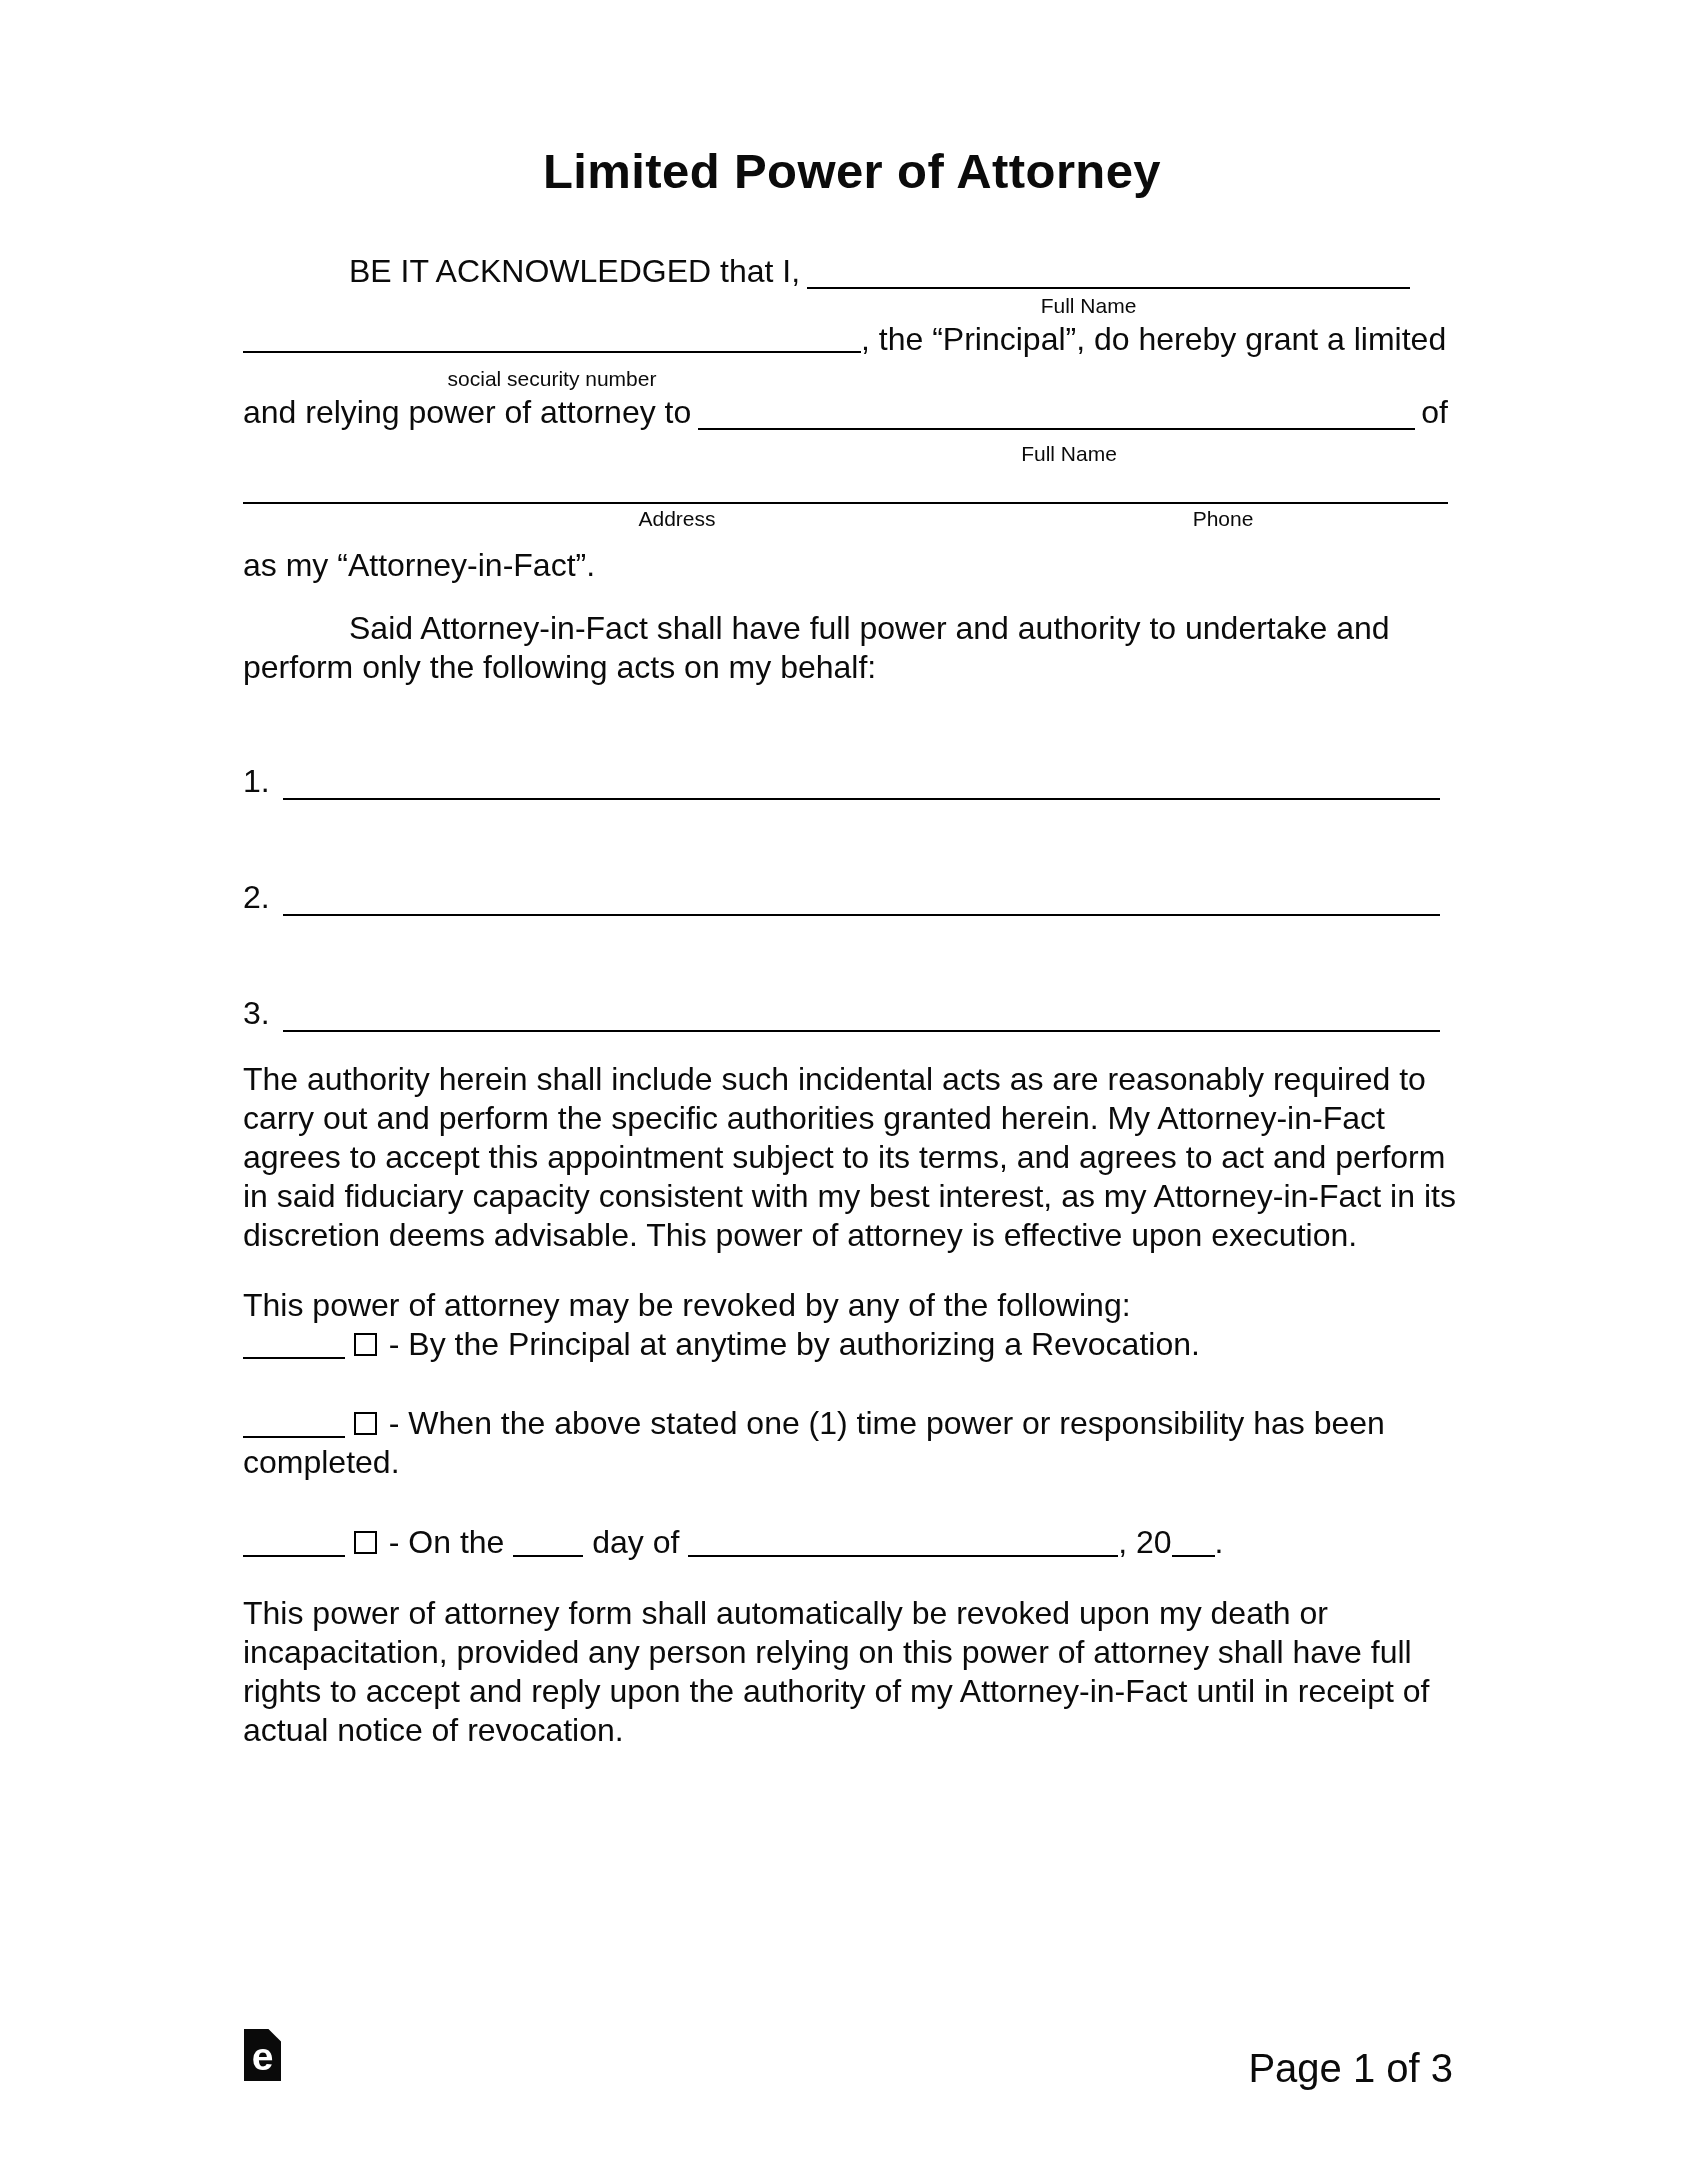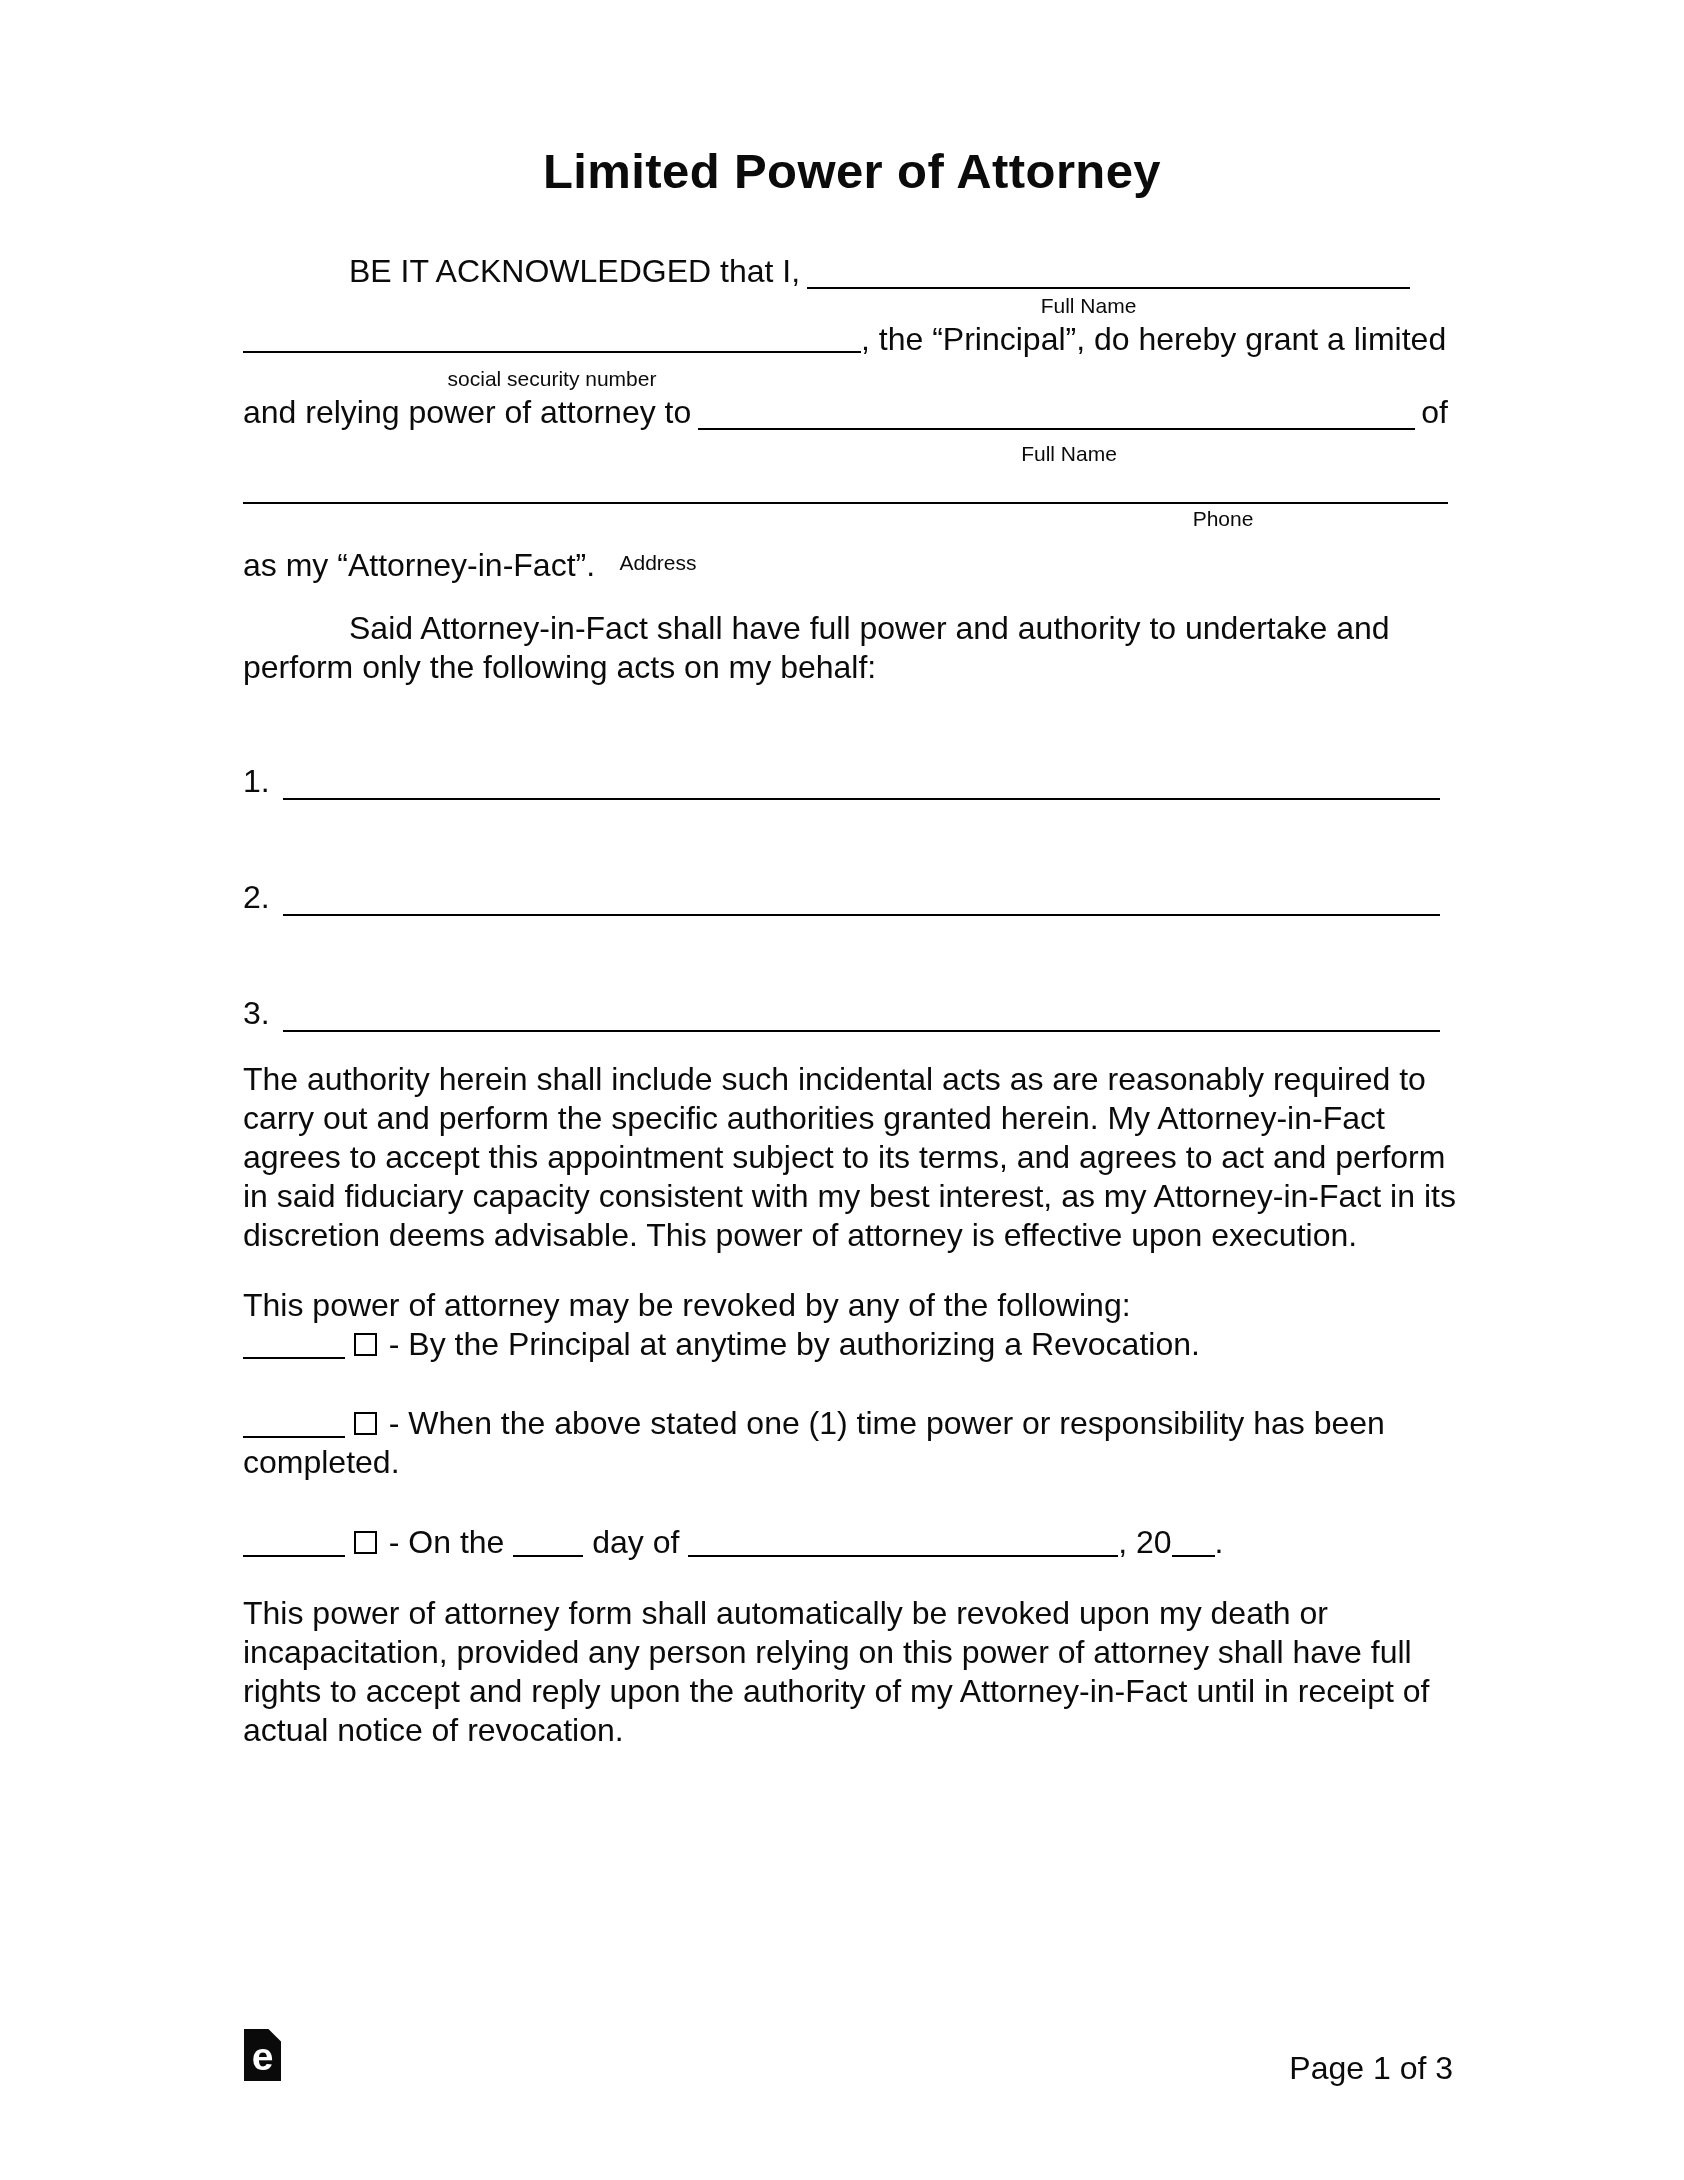--- a/index.html
+++ b/index.html
@@ -29,21 +29,21 @@
   .center{text-align:center;}
   .row-ack{margin-top:51px;width:1167px;}
   .lbl-fullname1{margin-left:524px;width:643px;}
   .row-principal{white-space:nowrap;}
   .lbl-ssn{margin-top:5.1px;width:618px;}
   .row-grant{margin-top:0;width:1205px;}
   .lbl-fullname2{margin-top:6.8px;margin-left:498px;width:656px;}
   .addr-underline{width:1205px;height:34px;border-bottom:2.6px solid #000;}
   .addr-labels{position:relative;height:29px;}
   .addr-labels .lab{position:absolute;transform:translateX(-50%);}
-  .lab-address{left:415px;margin-top:44px;}
+  .lab-address{left:434px;}
   .lab-phone{left:980px;}
   .row-asmy{margin-top:13.6px;}
   .para{text-align:left;}
   .para-said{margin-top:24px;text-indent:106px;}
   .act-row{display:flex;align-items:flex-end;gap:13.6px;width:1197px;}
   .act-1{margin-top:75px;}
   .act-2{margin-top:77px;}
   .act-3{margin-top:77px;}
   .para-authority{margin-top:27px;}
   .para-revoke-intro{margin-top:31px;}
@@ -64,21 +64,21 @@
   .para-auto{margin-top:31.5px;}
   .footer-logo{position:absolute;left:244px;top:2029px;width:37px;height:52px;}
   .footer-logo .logo-shape{
     position:absolute;inset:0;background:#0a0a0a;
     clip-path:polygon(0 0,66% 0,100% 24%,100% 100%,0 100%);
   }
   .footer-logo .logo-letter{
     position:absolute;left:0;top:6px;width:100%;
     color:#ffffff;font-weight:bold;font-size:39px;line-height:43px;text-align:center;
   }
-  .page-label{position:absolute;top:2049px;right:141px;font-size:32px;line-height:39px;}
+  .page-label{position:absolute;top:2049px;right:141px;font-size:40px;line-height:39px;}
 </style>
 </head>
 <body>
 
 <div class="page">
   <div class="content">
 
     <div class="title">Limited Power of Attorney</div>
 
     <div class="flexline row-ack">

